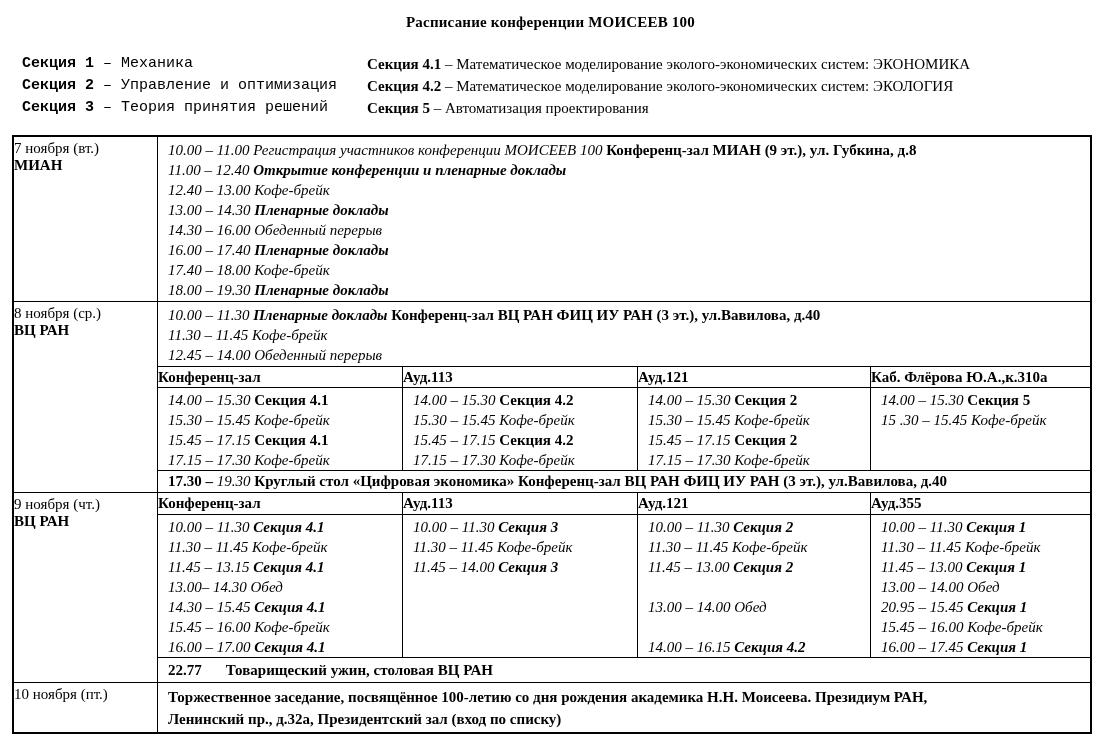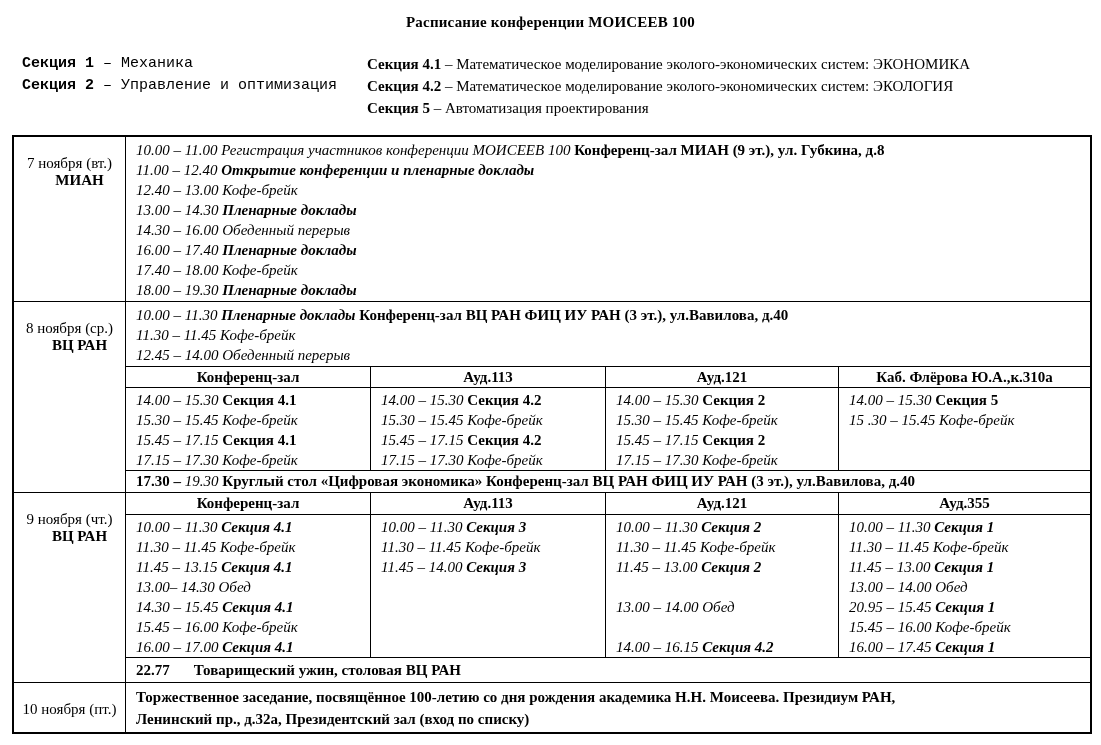--- a/index.html
+++ b/index.html
@@ -7,31 +7,31 @@
        font-family:"Liberation Serif","DejaVu Serif",serif;font-size:15px;}
   .title{ text-align:center;font-weight:bold;padding-top:14px;letter-spacing:.2px;}
   .legend{display:flex;margin:22px 0 0 22px;}
   .lcol{width:345px;flex:none;font-family:Liberation Mono, monospace;}
   .lcol2{flex:1;}
   .lline{line-height:22px;white-space:nowrap;}
   .sname{font-weight:bold;}
   .tbl{margin:16px 0 0 12px;width:1080px;border:2px solid #000;box-sizing:border-box;}
   .day{display:flex;}
   .day + .day{border-top:1.5px solid #000;}
-  .dcell{width:112px;flex:none;border-right:1.5px solid #000;text-align:center;
-         padding-top:18px;box-sizing:border-box;}
-  .venue{font-weight:bold;margin-left:20px;}
+  .dcell{width:144px;flex:none;border-right:1.5px solid #000;text-align:left;
+         padding-top:3px;box-sizing:border-box;}
+  .venue{font-weight:bold;}
   .cc{flex:1;min-width:0;}
   .blk{padding:3px 0 1px 10px;}
   .line{line-height:20px;min-height:20px;white-space:nowrap;}
   .t,.it{font-style:italic;}
   .b{font-weight:bold;}
   .bi{font-weight:bold;font-style:italic;}
   .shead{display:flex;border-bottom:1.5px solid #000;font-weight:bold;
-         text-align:center;line-height:21px;height:22px;box-sizing:border-box;}
+         text-align:left;line-height:21px;height:22px;box-sizing:border-box;}
   .bt{border-top:1.5px solid #000;}
   .scols{display:flex;align-items:stretch;}
   .c1{width:245px;flex:none;box-sizing:border-box;}
   .c2{width:235px;flex:none;box-sizing:border-box;}
   .c3{width:233px;flex:none;box-sizing:border-box;}
   .c4{flex:1;min-width:0;box-sizing:border-box;}
   .vr{border-right:1.5px solid #000;}
   .scol{padding:2px 0 0 10px;}
   .sfoot{border-top:1.5px solid #000;padding-left:10px;line-height:21px;white-space:nowrap;}
   .dinner{padding:2px 0 1px 10px;line-height:21px;white-space:nowrap;}
@@ -40,20 +40,21 @@
 </style>
 </head>
 <body>
 
 <div class="title">Расписание конференции МОИСЕЕВ 100</div>
 
 <div class="legend">
   <div class="lcol">
     <div class="lline"><span class="sname">Секция 1</span> <span>– Механика</span></div>
     <div class="lline"><span class="sname">Секция 2</span> <span>– Управление  и оптимизация</span></div>
+    <div class="lline"><span class="sname">Секция 3</span> <span>– Теория принятия решений</span></div>
   </div>
   <div class="lcol2">
     <div class="lline"><span class="sname">Секция 4.1</span> <span>– Математическое моделирование эколого-экономических систем: ЭКОНОМИКА</span></div>
     <div class="lline"><span class="sname">Секция 4.2</span> <span>– Математическое моделирование эколого-экономических систем: ЭКОЛОГИЯ</span></div>
     <div class="lline"><span class="sname">Секция 5</span> <span>– Автоматизация проектирования</span></div>
   </div>
 </div>
 
 <div class="tbl">
 

